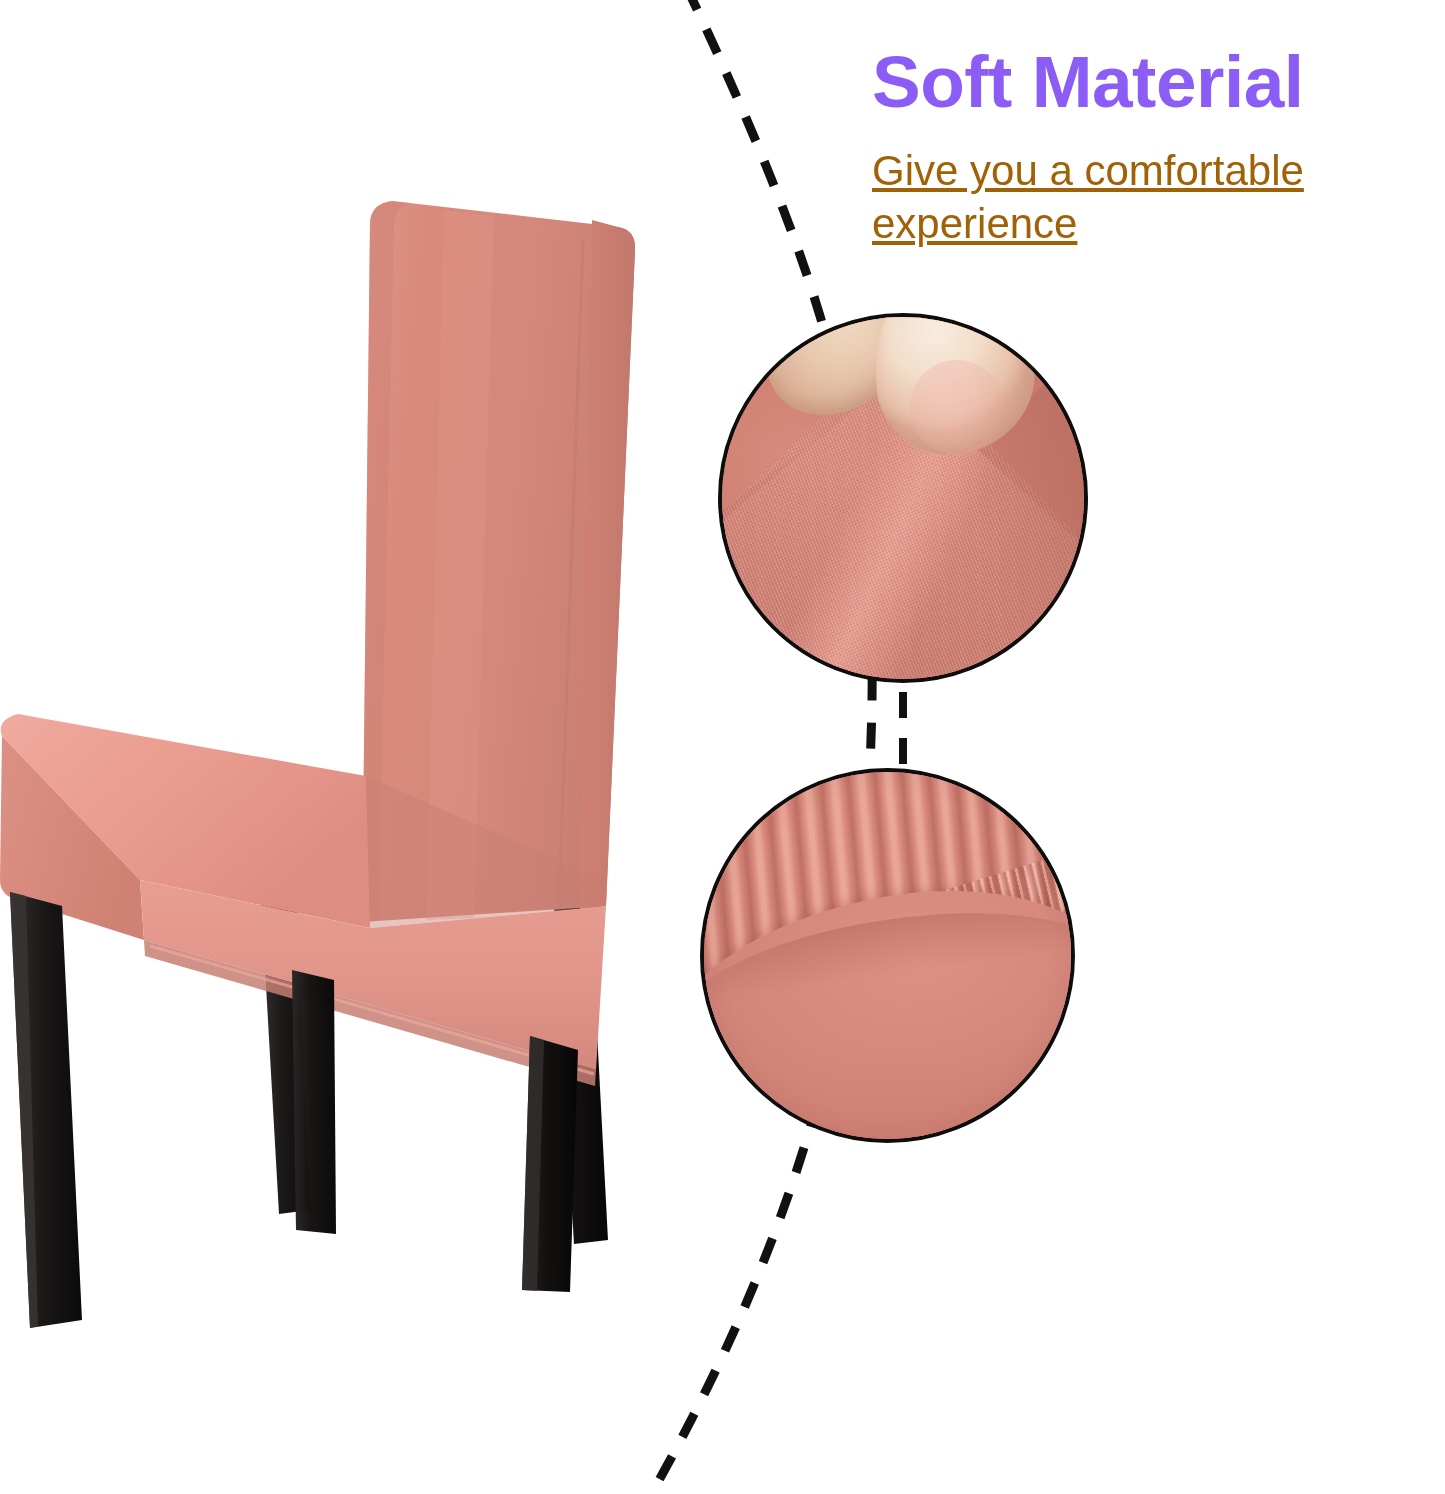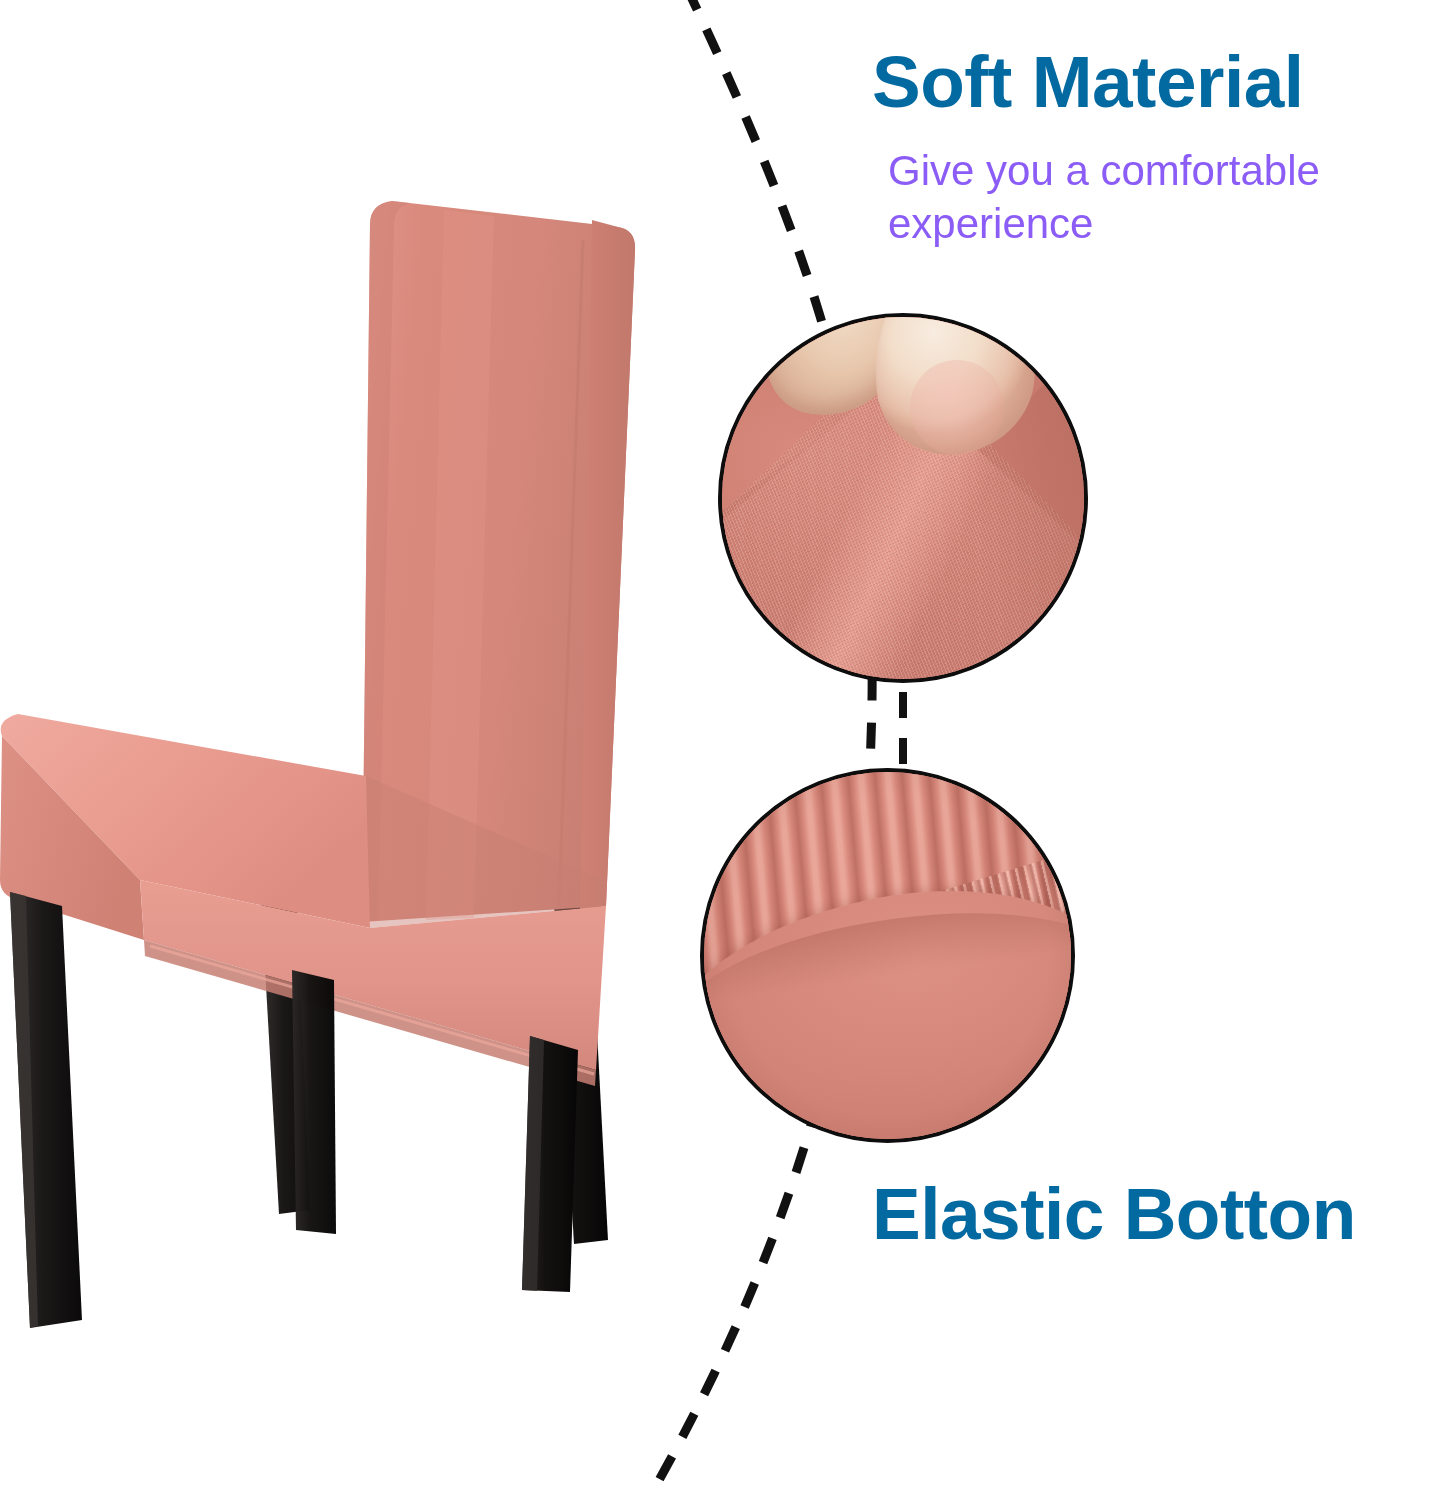--- a/index.html
+++ b/index.html
@@ -38,29 +38,30 @@
   .text-block {
     position: absolute;
     color: #333e4d;
   }
   .feature-heading {
     font-size: 73px;
     font-weight: bold;
     letter-spacing: -0.5px;
     line-height: 1.05;
     margin: 0;
-    color: #0369a1;
+    color: #8b5cf6;
     white-space: nowrap;
   }
   .feature-desc {
     font-size: 42px;
     font-weight: normal;
     line-height: 1.26;
-    margin: 16px;
-    color: #8b5cf6;
+    margin: 0;
+    color: #a16207;
+    text-decoration: underline;
   }
 
   #soft-material-block {
     left: 872px;
     top: 44px;
     width: 540px;
   }
   #soft-material-block .feature-desc {
     margin-top: 24px;
     width: 505px;
@@ -423,17 +424,16 @@
   </div>
 
   <div class="layer layer-text">
 
     <div class="text-block" id="soft-material-block">
       <h2 class="feature-heading">Soft Material</h2>
       <p class="feature-desc">Give you a comfortable experience</p>
     </div>
 
     <div class="text-block" id="elastic-bottom-block">
-      <h2 class="feature-heading">Elastic Botton</h2>
     </div>
   </div>
 
 </div>
 
 </body></html>

